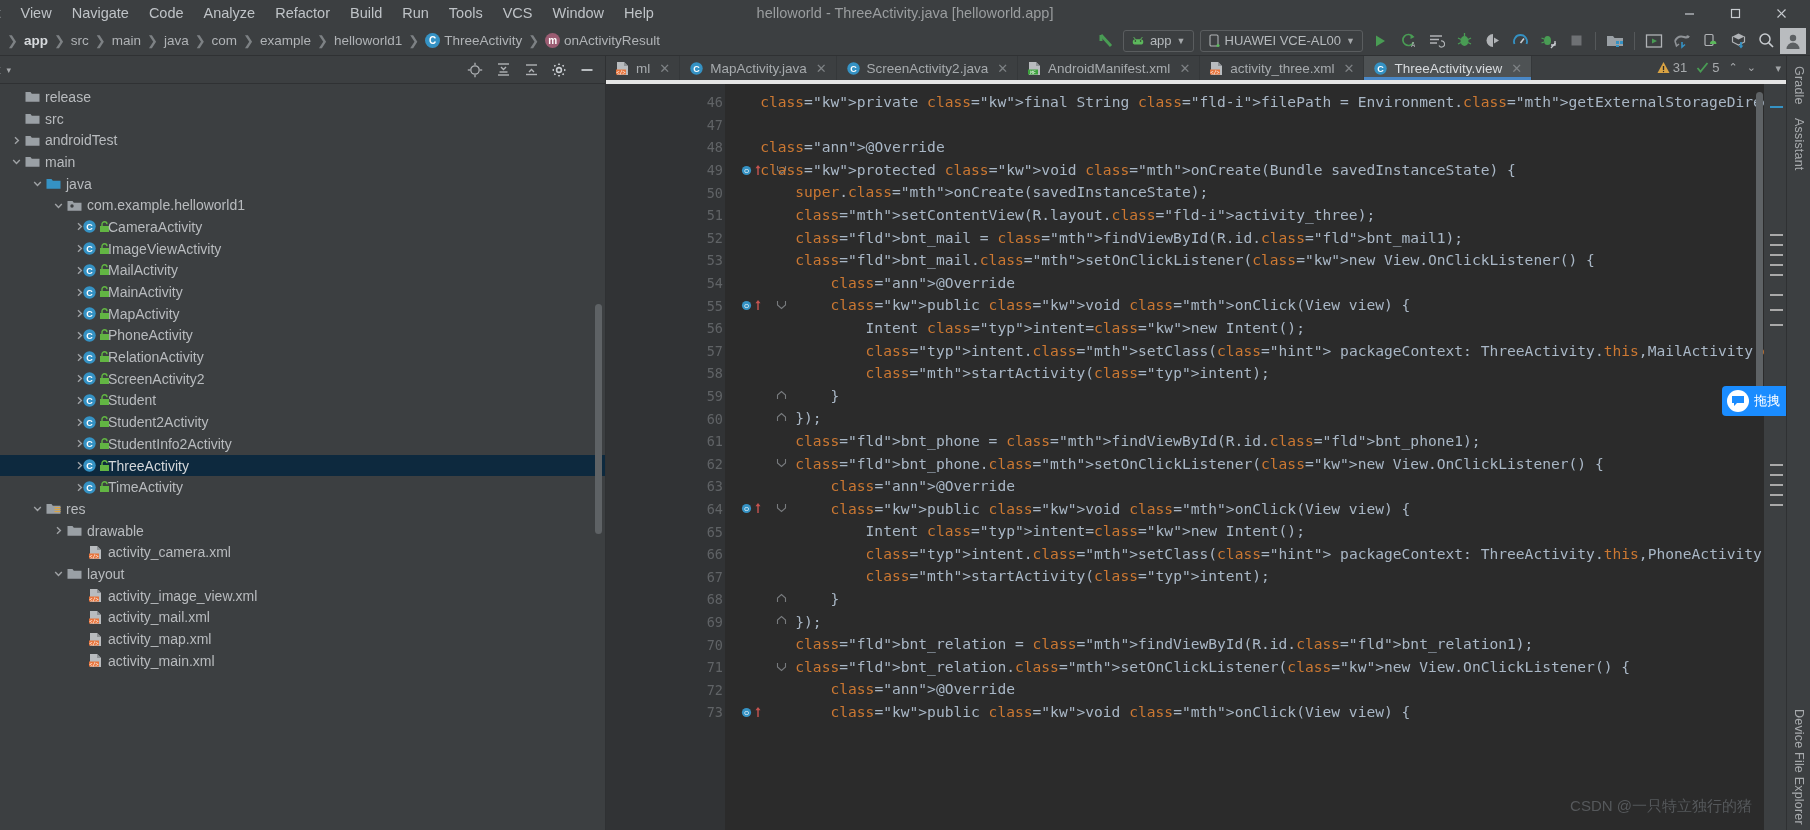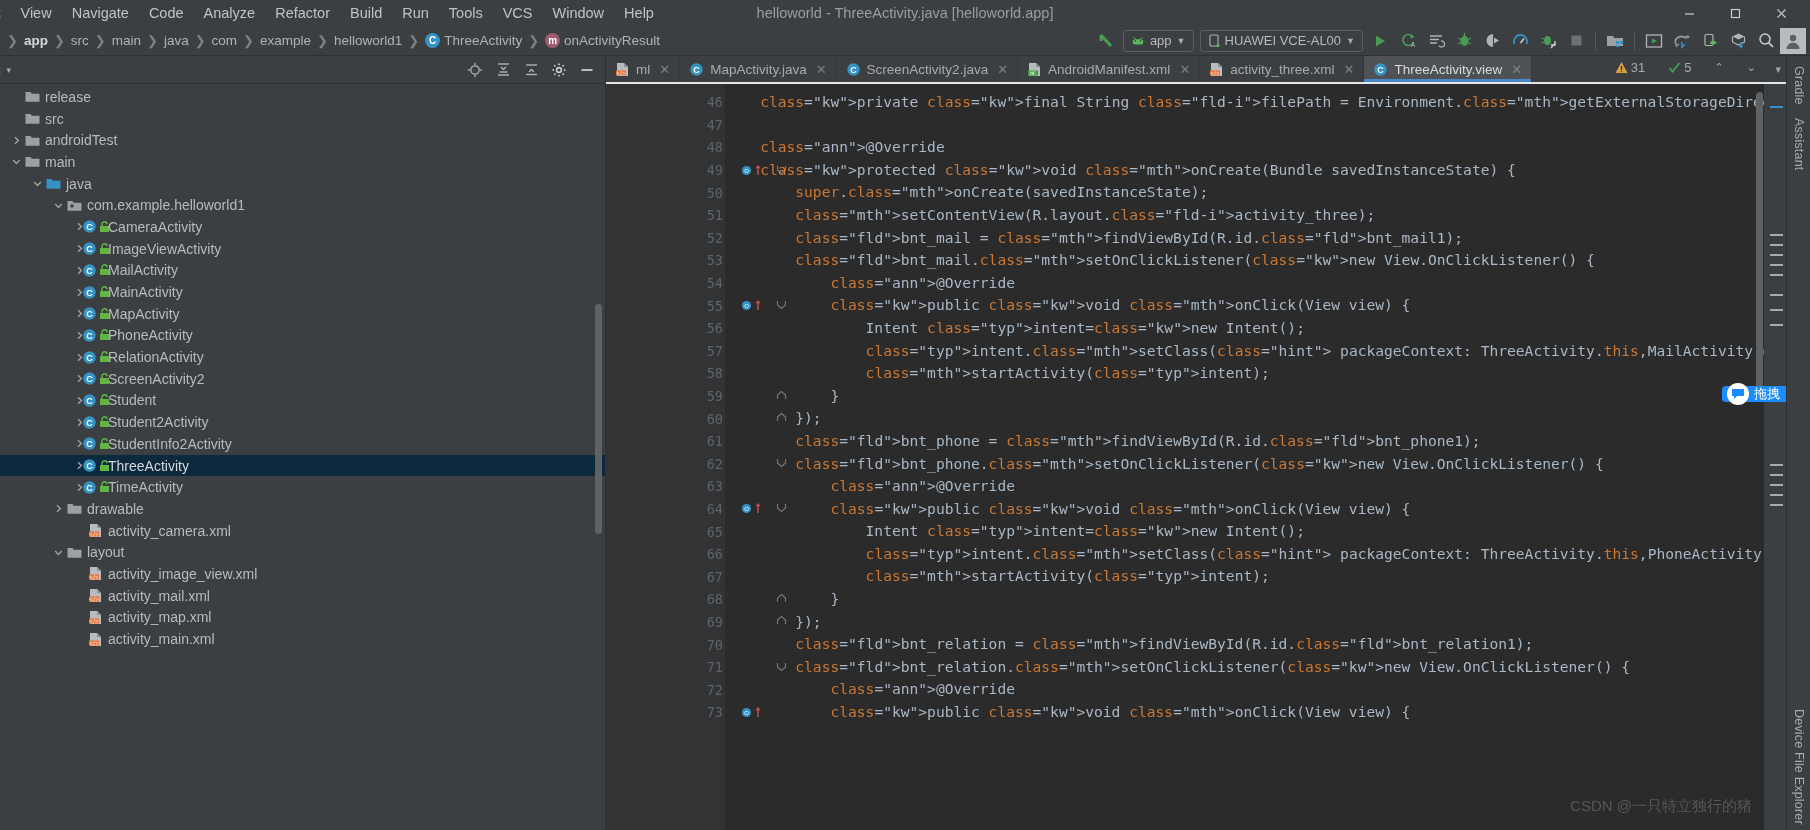--- a/index.html
+++ b/index.html
@@ -80,21 +80,21 @@
   .ico { width: 17px; flex:0 0 17px; display:inline-flex; align-items:center; justify-content:center; margin-right: 4px; }
   .lbl { }
   .scroll-thumb {
     position: absolute; width: 7px; background: #5e6265; border-radius: 4px; right: 3px;
   }
 
   
   .editor { flex: 1 1 auto; display: flex; flex-direction: column; min-width: 0; background: #2b2b2b; position: relative;}
   .tabs-row {
     height: 28px; flex: 0 0 28px; background: #3c3f41; display: flex; align-items: stretch;
-    border-bottom: 2px solid #e5e5e5; overflow: hidden; text-align: right;
+    border-bottom: 4px solid #e5e5e5; overflow: hidden; text-align: right;
   }
   .tab {
     display: flex; align-items: center; gap: 6px; padding: 0 9px; font-size: 13.5px; color: #a7abae;
     border-right: 1px solid #35383a; white-space: nowrap; position: relative;
   }
   .tab.active { background: #4e5254; color: #d8dbde; }
   .tab.active::after {
     content:''; position:absolute; left:0; right:0; bottom:0; height:3px; background:#4a88c7;
   }
   .tab .x { color: #7e8285; font-size: 13px; margin-left: 3px; }
@@ -118,28 +118,28 @@
   }
   .kw { color: #cc7832; }
 
   .marker-bar {
     width: 22px; flex: 0 0 22px; background: #3c3f41; position: relative;
   }
   .mk { position: absolute; right: 3px; width: 13px; height: 2px; }
 
   
   .inspect {
-    position: absolute; top: 4px; right: 30px; display: flex; align-items: center; gap: 23px;
+    position: absolute; top: 4px; right: 30px; display: flex; align-items: center; gap: 9px;
     font-size: 13px; color: #a8abae; z-index: 5;
   }
   .insp-item { display: flex; align-items: center; gap: 3px; }
 
   
   .float-chip {
-    position: absolute; right: 0; top: 330px; height: 16px; background: #1a8cff;
+    position: absolute; right: 0; top: 330px; height: 30px; background: #1a8cff;
     display: flex; align-items: center; gap: 5px; padding: 0 6px 0 5px; border-radius: 4px 0 0 4px;
     color: #ffffff; font-size: 13px; z-index: 8;
   }
   .float-chip .bub { width: 22px; height: 22px; border-radius: 50%; background: #ffffff; color:#1a8cff;
      display:flex; align-items:center; justify-content:center; font-size: 12px; }
 
   .watermark {
     position: absolute; right: 34px; bottom: 14px; font-size: 15px; color: #55585b; z-index: 7;
     font-family: "Liberation Sans", sans-serif;
   }
@@ -754,20 +754,37 @@
                 </svg>
                 <svg width="11" height="12" viewBox="0 0 11 12">
                   <rect x="1" y="5" width="9" height="6" fill="#62b543"></rect>
                   <path d="M3 5 V3.2 a2.5 2.5 0 0 1 5 0" stroke="#62b543" stroke-width="1.4" fill="none"></path>
                 </svg>
               </span>
             </span>
             <span class="lbl">TimeActivity</span>
           </div>
           <div class="row">
+            <span style="display:inline-block;width:25px"></span>
+            <span class="arrow">
+              <svg width="9" height="9" viewBox="0 0 9 9">
+                <polyline points="1.2,3 4.5,6.4 7.8,3" stroke="#a0a3a6" stroke-width="1.4" fill="none"></polyline>
+              </svg>
+            </span>
+            <span class="ico">
+              <svg width="16" height="13" viewBox="0 0 16 13">
+                <path d="M0.5 2 h5 l1.3 1.7 h7.7 v8 h-14 z" fill="#9aa0a5"></path>
+                <rect x="8.5" y="5" width="6" height="1.1" fill="#d9a343"></rect>
+                <rect x="8.5" y="7" width="6" height="1.1" fill="#d9a343"></rect>
+                <rect x="8.5" y="9" width="6" height="1.1" fill="#d9a343"></rect>
+              </svg>
+            </span>
+            <span class="lbl">res</span>
+          </div>
+          <div class="row">
             <span style="display:inline-block;width:46px"></span>
             <span class="arrow">
               <svg width="9" height="9" viewBox="0 0 9 9">
                 <polyline points="3,1.2 6.4,4.5 3,7.8" stroke="#a0a3a6" stroke-width="1.4" fill="none"></polyline>
               </svg>
             </span>
             <span class="ico">
               <svg width="15" height="13" viewBox="0 0 15 13">
                 <path d="M0.5 2 h5 l1.3 1.7 h7.7 v8 h-14 z" fill="#9aa0a5"></path>
               </svg>

